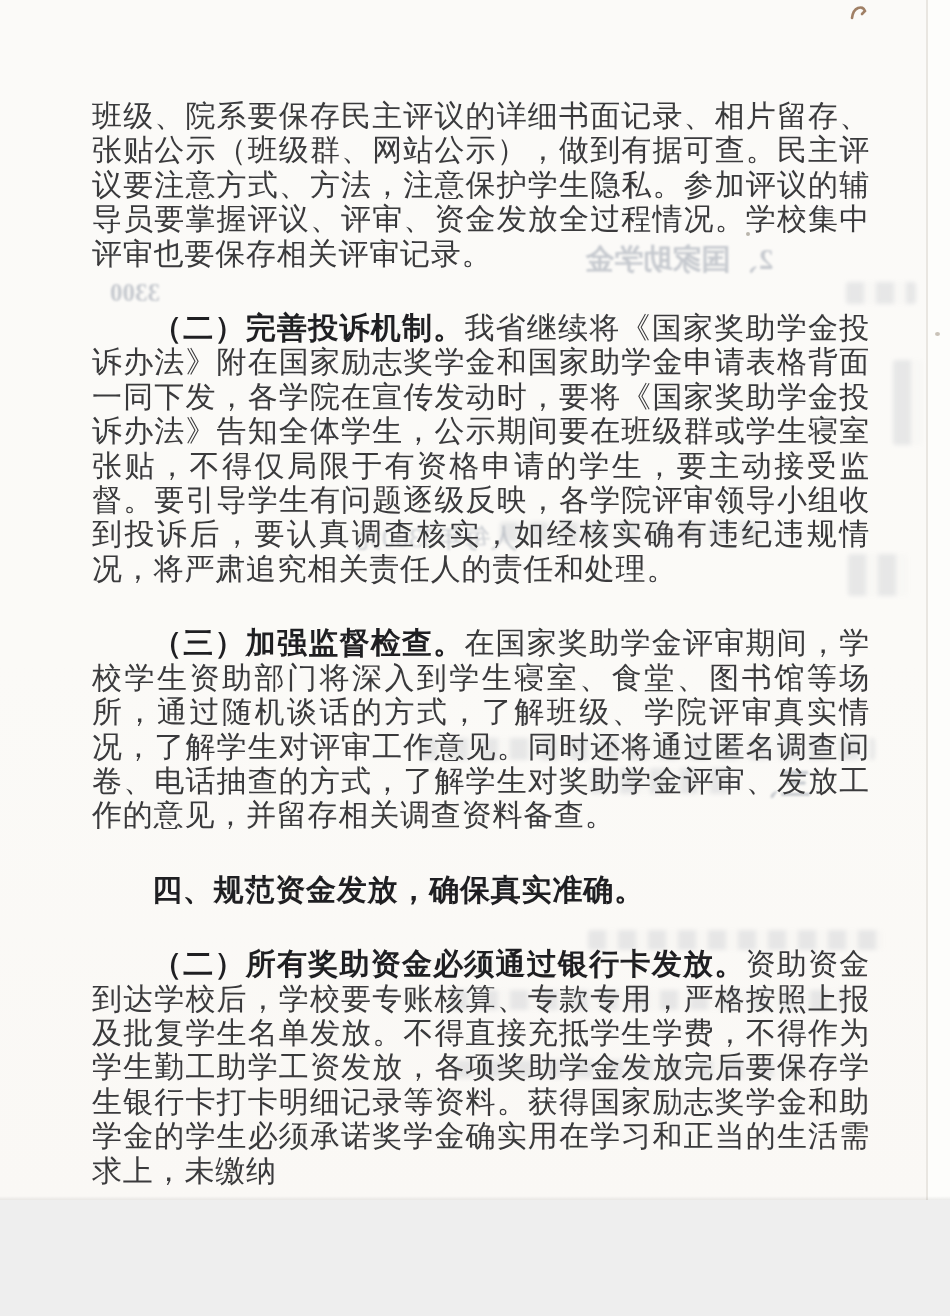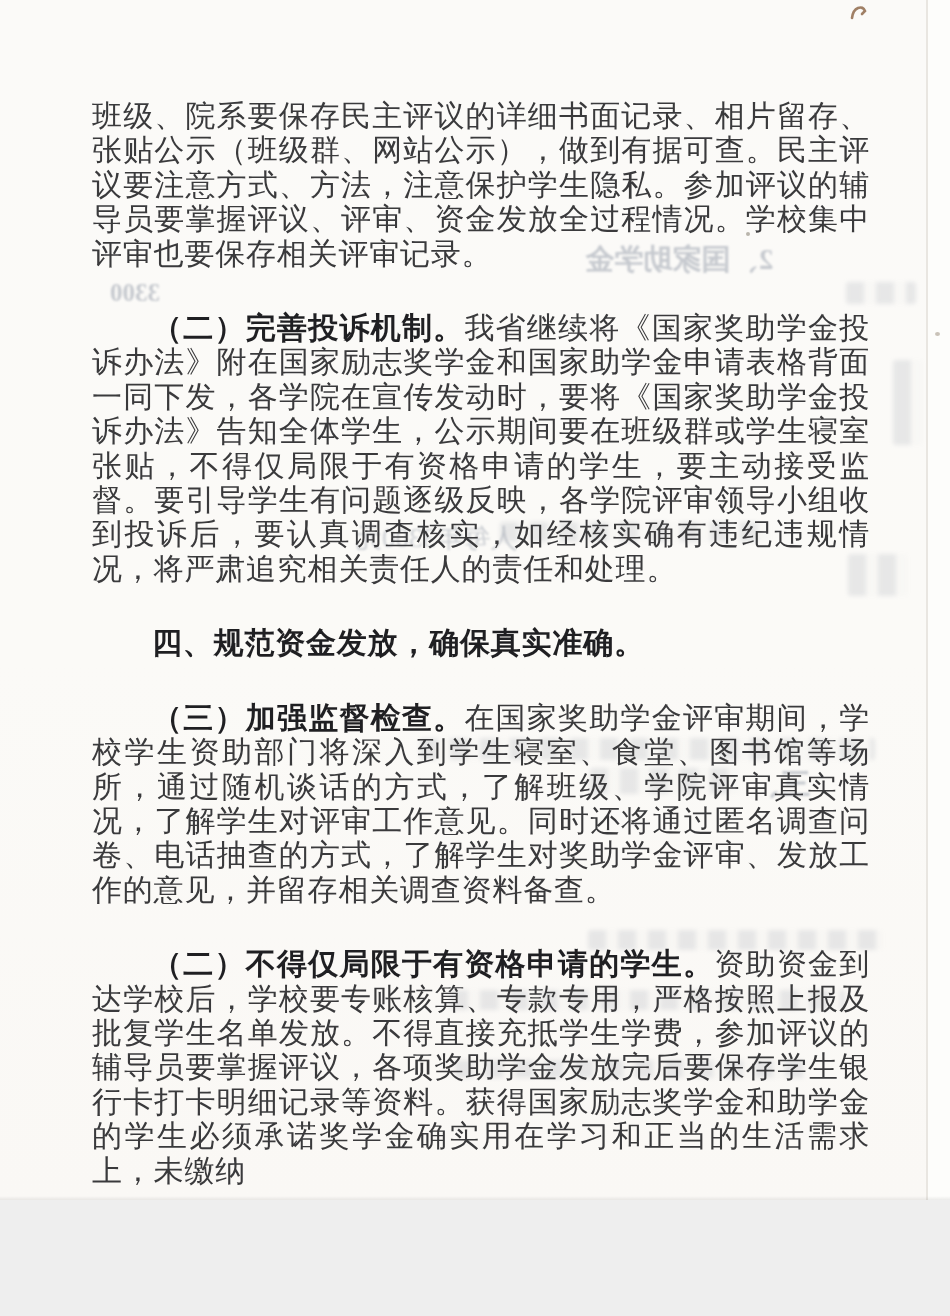--- a/index.html
+++ b/index.html
@@ -79,23 +79,23 @@
 
   <span class="mark-hook">
     <svg width="22" height="20" viewBox="0 0 22 20" aria-hidden="true">
       <path d="M3 14 Q4 6 9 4 Q14 2 16 7 L13 10" stroke="#8f6a4c" stroke-width="2.6" fill="none" stroke-linecap="round" opacity="0.85"></path>
     </svg>
   </span>
 
   <div class="text-block">
       <p class="para"><span>班级、院系要保存民主评议的详细书面记录、相片留存、张贴公示（班级群、网站公示），做到有据可查。民主评议要注意方式、方法，注意保护学生隐私。参加评议的辅导员要掌握评议、评审、资金发放全过程情况。学校集中评审也要保存相关评审记录。</span></p>
       <p class="para indent"><span class="lead">（二）完善投诉机制。</span><span>我省继续将《国家奖助学金投诉办法》附在国家励志奖学金和国家助学金申请表格背面一同下发，各学院在宣传发动时，要将《国家奖助学金投诉办法》告知全体学生，公示期间要在班级群或学生寝室张贴，不得仅局限于有资格申请的学生，要主动接受监督。要引导学生有问题逐级反映，各学院评审领导小组收到投诉后，要认真调查核实，如经核实确有违纪违规情况，将严肃追究相关责任人的责任和处理。</span></p>
+      <p class="para indent"><span class="lead">（三）加强监督检查。</span><span>在国家奖助学金评审期间，学校学生资助部门将深入到学生寝室、食堂、图书馆等场所，通过随机谈话的方式，了解班级、学院评审真实情况，了解学生对评审工作意见。同时还将通过匿名调查问卷、电话抽查的方式，了解学生对奖助学金评审、发放工作的意见，并留存相关调查资料备查。</span></p>
       <p class="para indent heading"><span class="lead">四、规范资金发放，确保真实准确。</span></p>
-      <p class="para indent"><span class="lead">（三）加强监督检查。</span><span>在国家奖助学金评审期间，学校学生资助部门将深入到学生寝室、食堂、图书馆等场所，通过随机谈话的方式，了解班级、学院评审真实情况，了解学生对评审工作意见。同时还将通过匿名调查问卷、电话抽查的方式，了解学生对奖助学金评审、发放工作的意见，并留存相关调查资料备查。</span></p>
-      <p class="para indent"><span class="lead">（二）不得仅局限于有资格申请的学生。</span><span>资助资金到达学校后，学校要专账核算、专款专用，严格按照上报及批复学生名单发放。不得直接充抵学生学费，参加评议的辅导员要掌握评议，各项奖助学金发放完后要保存学生银行卡打卡明细记录等资料。获得国家励志奖学金和助学金的学生必须承诺奖学金确实用在学习和正当的生活需求上，未缴纳</span></p>
+      <p class="para indent"><span class="lead">（二）所有奖助资金必须通过银行卡发放。</span><span>资助资金到达学校后，学校要专账核算、专款专用，严格按照上报及批复学生名单发放。不得直接充抵学生学费，不得作为学生勤工助学工资发放，各项奖助学金发放完后要保存学生银行卡打卡明细记录等资料。获得国家励志奖学金和助学金的学生必须承诺奖学金确实用在学习和正当的生活需求上，未缴纳</span></p>
     </div>
 
   <div class="page-number">– 4 –</div>
 
 <div class="speck" style="left: 746px; top: 232px; width: 4px; height: 4px; background: rgb(185, 180, 172);"></div>
     <div class="speck" style="left: 935px; top: 332px; width: 5px; height: 4px; background: rgb(201, 194, 184);"></div>
     <div class="speck" style="left: 420px; top: 1285px; width: 5px; height: 4px; background: rgb(207, 201, 192);"></div>
   </div>
 
 </body></html>

